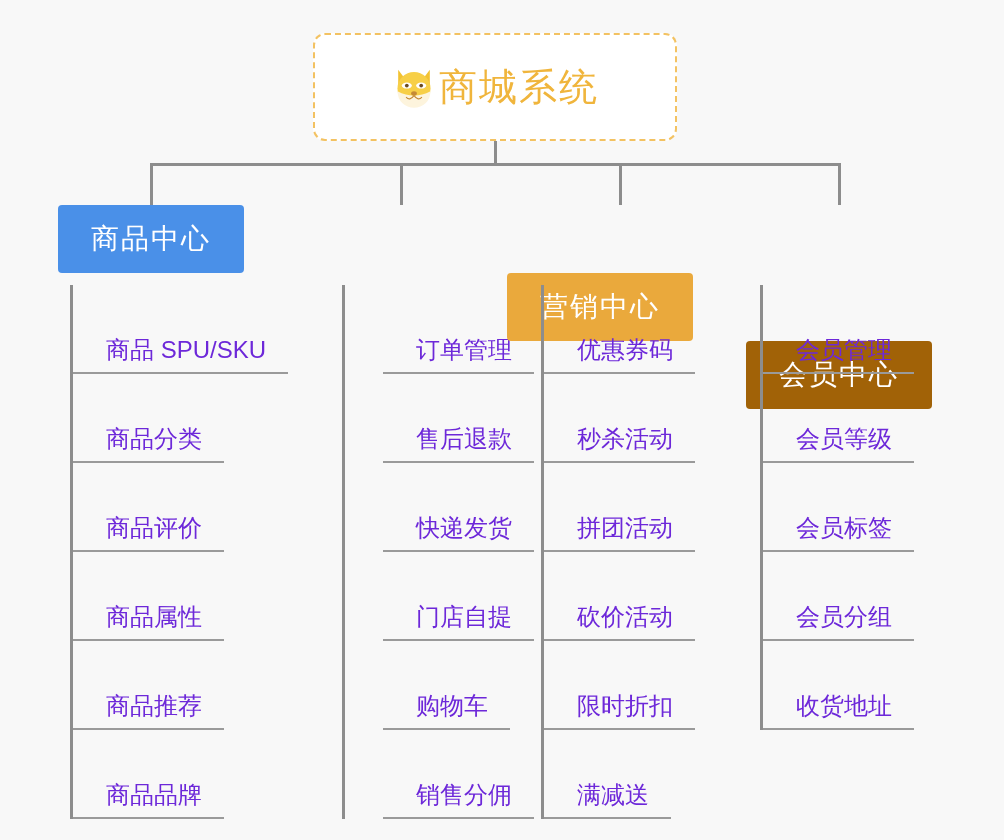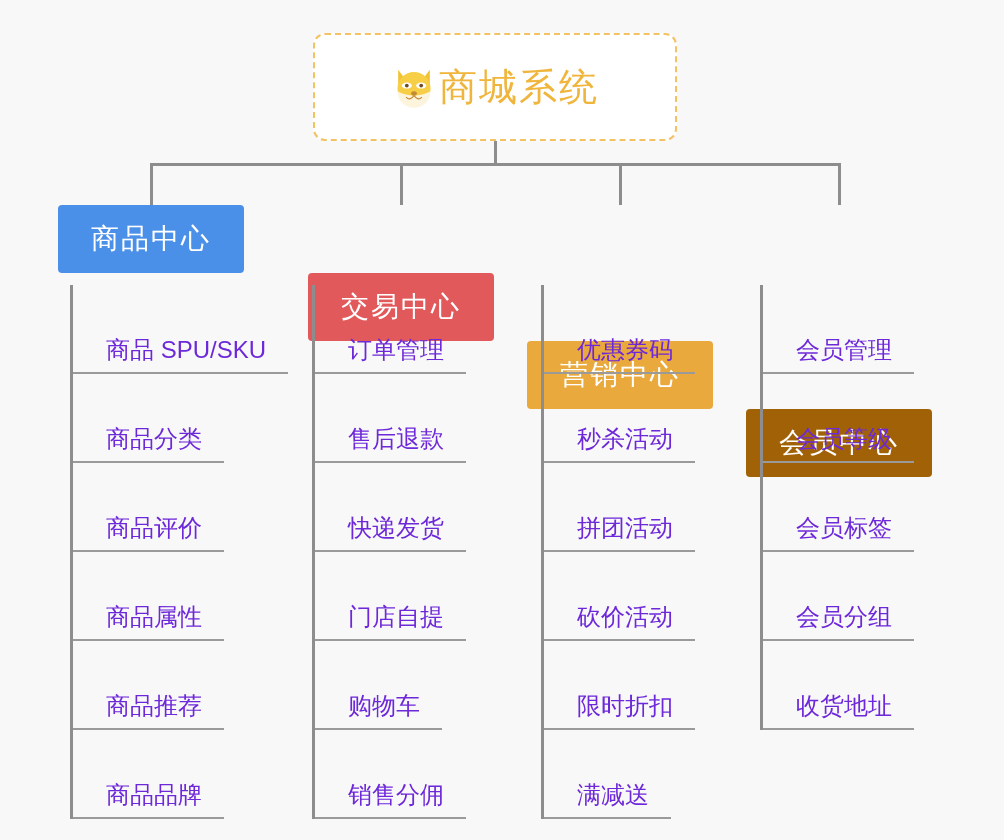--- a/index.html
+++ b/index.html
@@ -156,44 +156,41 @@
         <li class="leaf-item">
           <span class="leaf-label">商品属性</span>
         </li>
         <li class="leaf-item">
           <span class="leaf-label">商品推荐</span>
         </li>
         <li class="leaf-item">
           <span class="leaf-label">商品品牌</span>
         </li>
       </ul>
-      <div class="branch branch-head" style="left: 308px; width: 186px; background: rgb(226, 89, 91);">
-        <span>交易中心</span>
-      </div>
-      <ul class="leaf-list" style="left: 312px; border-left-color: rgb(141, 141, 141);">
+      <ul class="leaf-list" style="left: 342px; border-left-color: rgb(141, 141, 141); padding-left: 38px;">
         <li class="leaf-item">
           <span class="leaf-label">订单管理</span>
         </li>
         <li class="leaf-item">
           <span class="leaf-label">售后退款</span>
         </li>
         <li class="leaf-item">
           <span class="leaf-label">快递发货</span>
         </li>
         <li class="leaf-item">
           <span class="leaf-label">门店自提</span>
         </li>
         <li class="leaf-item">
           <span class="leaf-label">购物车</span>
         </li>
         <li class="leaf-item">
           <span class="leaf-label">销售分佣</span>
         </li>
       </ul>
-      <div class="branch branch-head" style="left: 527px; width: 186px; background: rgb(234, 169, 60);">
+      <div class="branch branch-head" style="left: 507px; width: 186px; background: rgb(234, 169, 60);">
         <span>营销中心</span>
       </div>
       <ul class="leaf-list" style="left: 541px; border-left-color: rgb(141, 141, 141); text-align: right;">
         <li class="leaf-item">
           <span class="leaf-label">优惠券码</span>
         </li>
         <li class="leaf-item">
           <span class="leaf-label">秒杀活动</span>
         </li>
         <li class="leaf-item">

